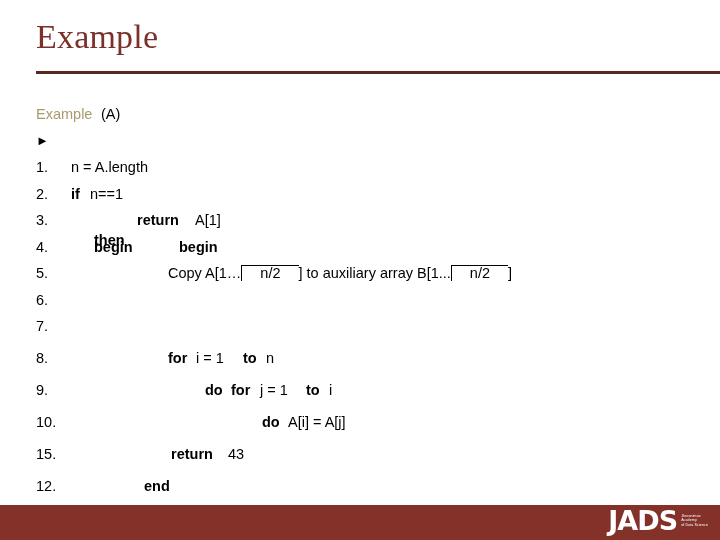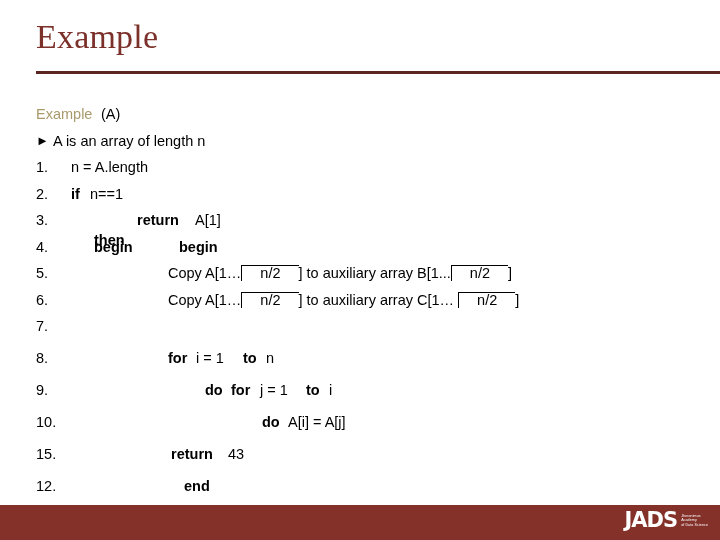--- a/index.html
+++ b/index.html
@@ -94,21 +94,21 @@
   .logo-wrap {
     position: absolute;
     right: 12px;
     top: 510px;
     display: flex;
     align-items: center;
     gap: 4px;
   }
   .logo-mark {
     font-family: "DejaVu Sans", sans-serif;
-    font-size: 21px;
+    font-size: 27px;
     font-weight: bold;
     color: #FFFFFF;
     letter-spacing: -1px;
     line-height: 21px;
   }
   .logo-tag {
     color: #FFFFFF;
     font-size: 3.6px;
     line-height: 4.6px;
     font-family: "Liberation Sans", sans-serif;
@@ -123,21 +123,20 @@
 
 <div class="code-body">
 
   <div class="code-line tight">
     <span class="txt call" style="left:36px;">Example</span>
     <span class="txt" style="left:101px;">(A)</span>
   </div>
 
   <div class="code-line tight">
     <span class="txt bullet" style="left:36px;">►</span>
-    <span class="txt" style="left:53px;">A is an array of length n</span>
   </div>
 
   <div class="code-line tight">
     <span class="ln">1.</span>
     <span class="txt" style="left:71px;">n = A.length</span>
   </div>
 
   <div class="code-line tight">
     <span class="ln">2.</span>
     <span class="txt kw" style="left:71px;">if</span>
@@ -157,21 +156,20 @@
     <span class="txt kw" style="left:135px;margin-left:44px;">begin</span>
   </div>
 
   <div class="code-line tight">
     <span class="ln">5.</span>
     <span class="txt" style="left:168px;"><span>Copy A[1…</span><span class="ceil ceil-l">n/2</span><span>] to auxiliary array B[1...</span><span class="ceil ceil-l">n/2</span><span>]</span></span>
   </div>
 
   <div class="code-line tight">
     <span class="ln">6.</span>
-    <span class="txt" style="left:168px;"><span>Copy A[1…</span><span class="ceil ceil-l">n/2</span><span>] to auxiliary array C[1… </span><span class="ceil ceil-l">n/2</span><span>]</span></span>
   </div>
 
   <div class="code-line loose">
     <span class="ln">7.</span>
   </div>
 
   <div class="code-line loose">
     <span class="ln">8.</span>
     <span class="txt kw" style="left:168px;">for</span>
     <span class="txt" style="left:196px;">i = 1</span>
@@ -195,21 +193,21 @@
   </div>
 
   <div class="code-line loose">
     <span class="ln">15.</span>
     <span class="txt kw" style="left:171px;">return</span>
     <span class="txt" style="left:228px;">43</span>
   </div>
 
   <div class="code-line loose">
     <span class="ln">12.</span>
-    <span class="txt kw" style="left:144px;margin-left:40px;">end</span>
+    <span class="txt kw" style="left:144px;">end</span>
   </div>
 
 </div>
 
 <div class="footer-bar"></div>
 <div class="logo-wrap">
   <span class="logo-mark">JADS</span>
   <span>
     <div class="logo-tag">Jheronimus</div>
     <div class="logo-tag">Academy</div>

